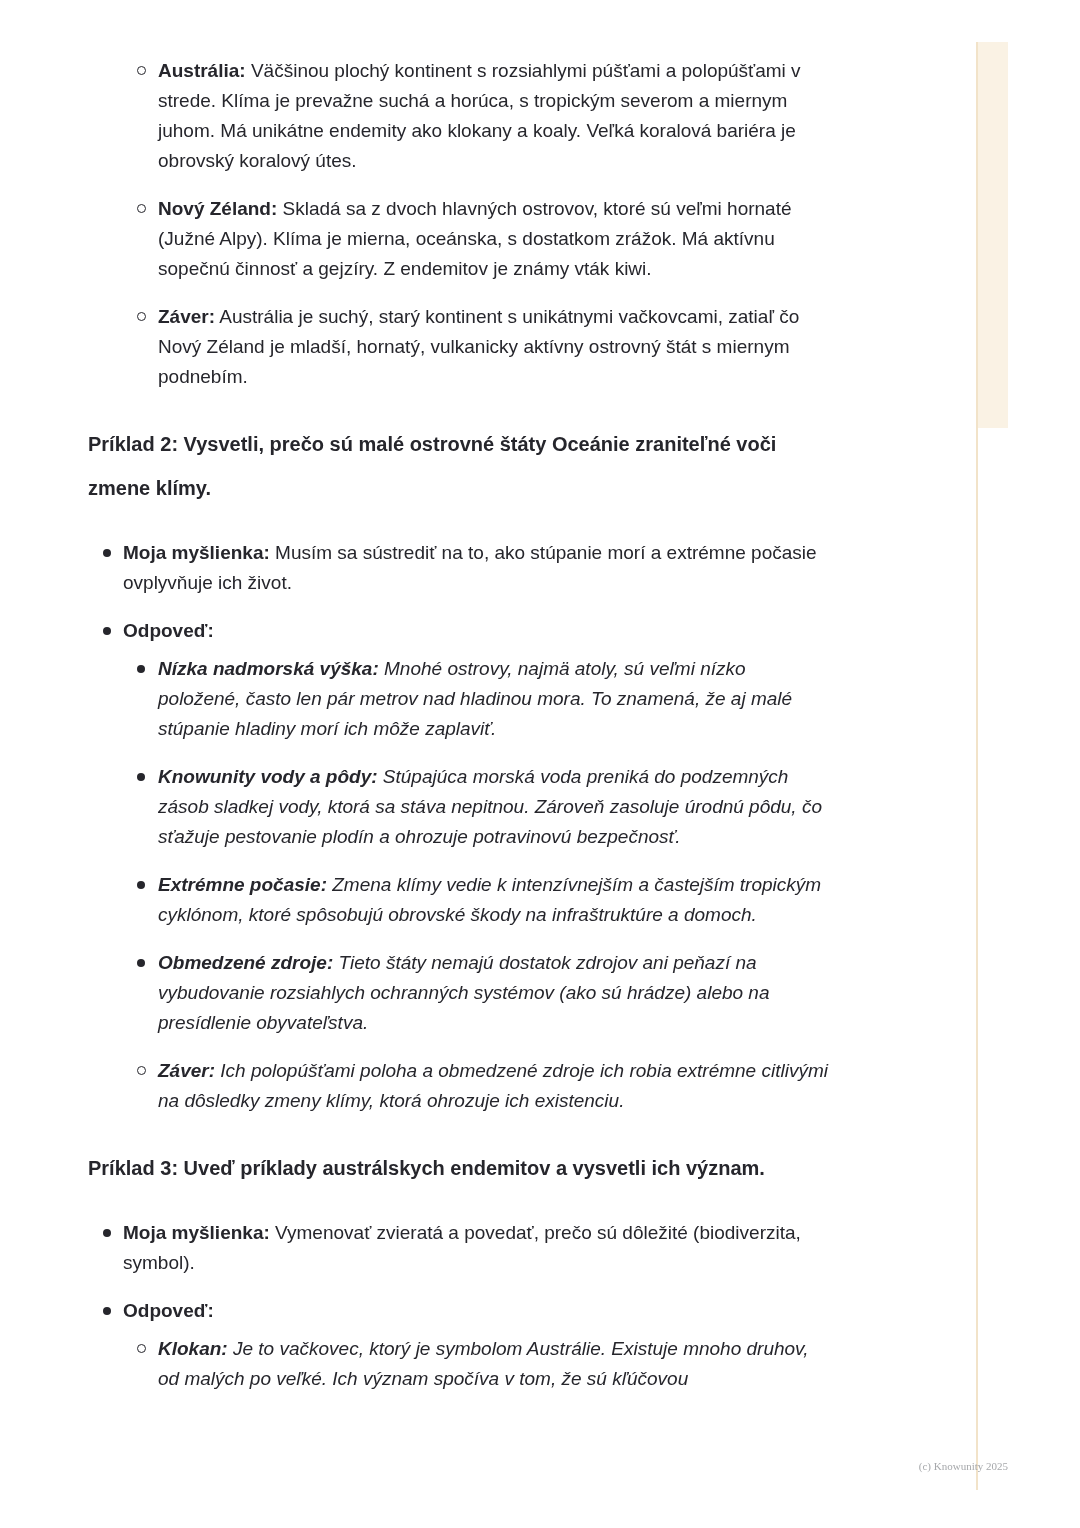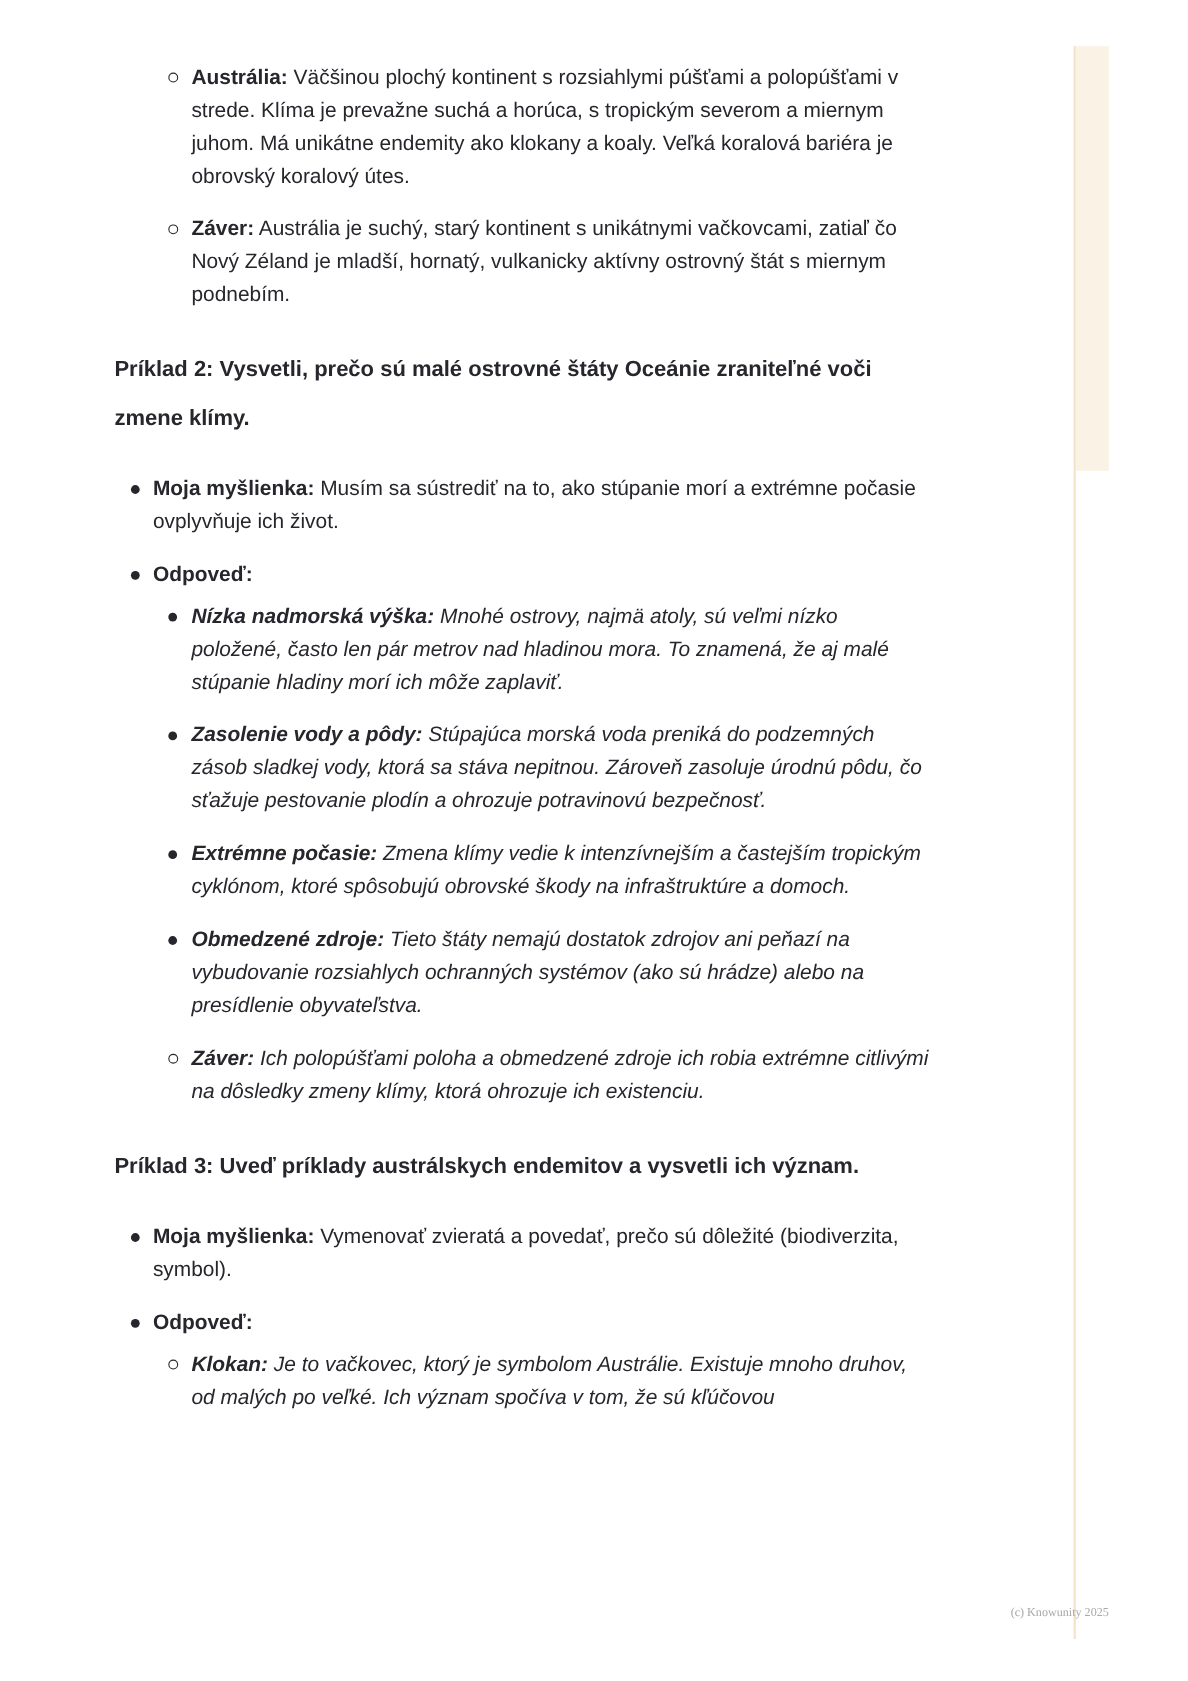--- a/index.html
+++ b/index.html
@@ -15,21 +15,21 @@
     position:absolute; left:976px; top:42px;
     width:2px; height:1448px;
     background:var(--edge-line,#f2e3c9);
   }
   .edge-stripe {
     position:absolute; left:978px; top:42px;
     width:30px; height:386px;
     background:var(--stripe,#faf2e4);
   }
   .content {
-    position:absolute; left:104px; top:56px; width:745px;
+    position:absolute; left:88px; top:56px; width:745px;
     font-size:19px; line-height:30px;
   }
   ul { list-style:none; }
   li { position:relative; }
   li + li { margin-top:18px; }
   ul + ul { margin-top:8px;font-style:italic; }
   ul.lvl1 > li { padding-left:35px; }
   ul.lvl2 > li { padding-left:70px; }
   .bullet {
     position:absolute; top:10.5px;
@@ -63,20 +63,25 @@
   <div class="content">
 
     <ul class="lvl2">
       <li>
         <span class="bullet hollow"></span>
         <span class="lbl">Austrália:</span>
         <span>Väčšinou plochý kontinent s rozsiahlymi púšťami a polopúšťami v strede. Klíma je prevažne suchá a horúca, s tropickým severom a miernym juhom. Má unikátne endemity ako klokany a koaly. Veľká koralová bariéra je obrovský koralový útes.</span>
       </li>
       <li>
         <span class="bullet hollow"></span>
+        <span class="lbl">Nový Zéland:</span>
+        <span>Skladá sa z dvoch hlavných ostrovov, ktoré sú veľmi hornaté (Južné Alpy). Klíma je mierna, oceánska, s dostatkom zrážok. Má aktívnu sopečnú činnosť a gejzíry. Z endemitov je známy vták kiwi.</span>
+      </li>
+      <li>
+        <span class="bullet hollow"></span>
         <span class="lbl">Záver:</span>
         <span>Austrália je suchý, starý kontinent s unikátnymi vačkovcami, zatiaľ čo Nový Zéland je mladší, hornatý, vulkanicky aktívny ostrovný štát s miernym podnebím.</span>
       </li>
     </ul>
 
     <h2 class="section-heading">Príklad 2: Vysvetli, prečo sú malé ostrovné štáty Oceánie zraniteľné voči zmene klímy.</h2>
 
     <ul class="lvl1">
       <li>
         <span class="bullet filled"></span>
@@ -90,21 +95,21 @@
     </ul>
 
     <ul class="lvl2">
       <li>
         <span class="bullet filled"></span>
         <span class="lbl">Nízka nadmorská výška:</span>
         <span>Mnohé ostrovy, najmä atoly, sú veľmi nízko položené, často len pár metrov nad hladinou mora. To znamená, že aj malé stúpanie hladiny morí ich môže zaplaviť.</span>
       </li>
       <li>
         <span class="bullet filled"></span>
-        <span class="lbl">Zasolenie vody a pôdy:</span>
+        <span class="lbl">Knowunity vody a pôdy:</span>
         <span>Stúpajúca morská voda preniká do podzemných zásob sladkej vody, ktorá sa stáva nepitnou. Zároveň zasoluje úrodnú pôdu, čo sťažuje pestovanie plodín a ohrozuje potravinovú bezpečnosť.</span>
       </li>
       <li>
         <span class="bullet filled"></span>
         <span class="lbl">Extrémne počasie:</span>
         <span>Zmena klímy vedie k intenzívnejším a častejším tropickým cyklónom, ktoré spôsobujú obrovské škody na infraštruktúre a domoch.</span>
       </li>
       <li>
         <span class="bullet filled"></span>
         <span class="lbl">Obmedzené zdroje:</span>

